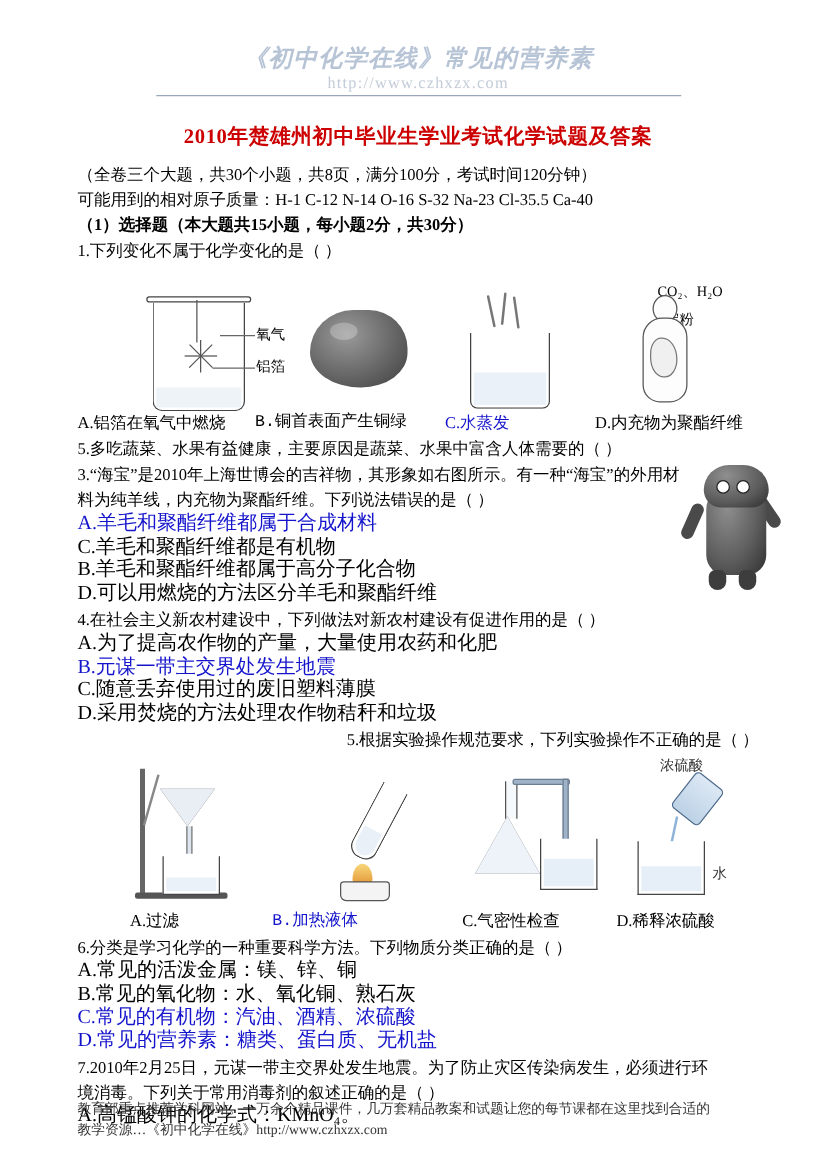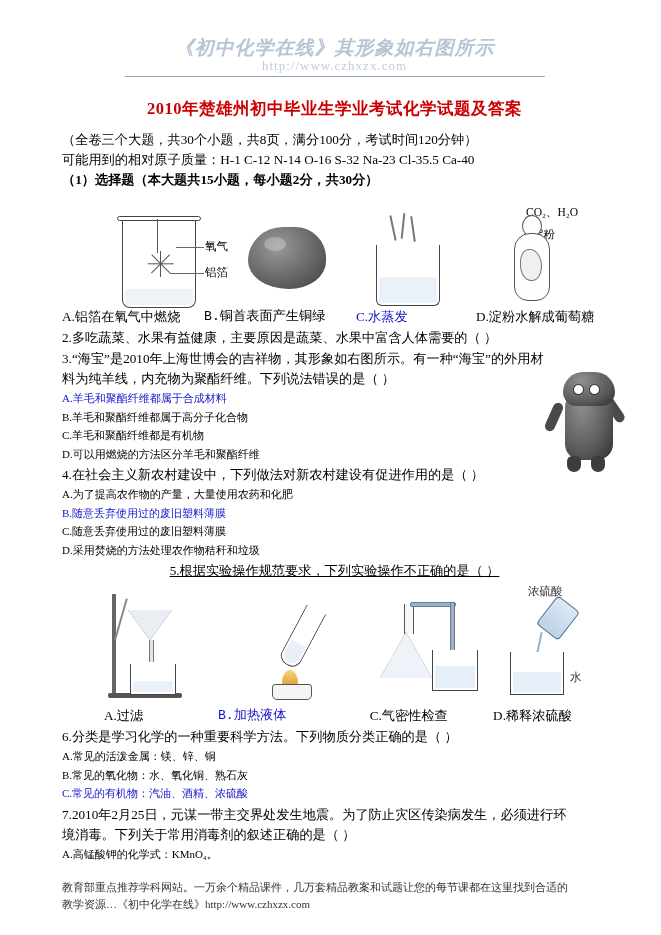--- a/index.html
+++ b/index.html
@@ -73,21 +73,21 @@
     line-height: 19px;
     margin: 0 0 1px 0;
   }
   .bold {
     font-weight: bold;
   }
   .blue {
     color: #1414cc;
   }
   .opt-line {
-    font-size: 11px;
+    font-size: 16px;
     line-height: 18.5px;
     margin: 0;
   }
   .q {
     margin-top: 2px;
   }
 
   
   .opts4 {
     display: flex;
@@ -471,41 +471,42 @@
   .footer {
     position: absolute;
     left: 62px;
     bottom: 22px;
     width: 545px;
     font-size: 11px;
     line-height: 17px;
     color: #333;
     font-family: "Liberation Serif", serif;
   }
-  .center { text-align: center; text-decoration: underline; }
+  .center { text-align: right; }
 </style>
 </head>
 <body>
 
 <div class="page">
 
   <div class="content">
 
     <div class="site-banner">
-      <div class="banner-title">《初中化学在线》其形象如右图所示</div>
+      <div class="banner-title">《初中化学在线》常见的营养素</div>
       <div class="banner-url">http://www.czhxzx.com</div>
       <div class="banner-rule"></div>
     </div>
 
     <div class="doc-title">2010年楚雄州初中毕业生学业考试化学试题及答案</div>
 
     <div class="para">（全卷三个大题，共30个小题，共8页，满分100分，考试时间120分钟）</div>
     <div class="para">可能用到的相对原子质量：H-1  C-12  N-14  O-16  S-32  Na-23  Cl-35.5  Ca-40</div>
     <div class="para bold">（1）选择题（本大题共15小题，每小题2分，共30分）</div>
 
+    <div class="para q">1.下列变化不属于化学变化的是（        ）</div>
 
     <div class="fig1">
       <div class="cell c1">
         <div class="jar">
           <div class="jar-water"></div>
         </div>
         <div class="wire"></div>
         <div class="spark">
           <i style="transform:rotate(0deg)"></i>
           <i style="transform:rotate(45deg)"></i>
@@ -538,35 +539,35 @@
           <div class="torso"></div>
           <div class="organ"></div>
         </div>
       </div>
     </div>
 
     <div class="opts4">
       <div>A.铝箔在氧气中燃烧</div>
       <div>B.铜首表面产生铜绿</div>
       <div class="blue">C.水蒸发</div>
-      <div>D.淀粉水解成葡萄糖</div>
+      <div>D.内充物为聚酯纤维</div>
     </div>
 
-    <div class="para q">2.多吃蔬菜、水果有益健康，主要原因是蔬菜、水果中富含人体需要的（        ）</div>
+    <div class="para q">5.多吃蔬菜、水果有益健康，主要原因是蔬菜、水果中富含人体需要的（        ）</div>
 
     <div class="para q">3.“海宝”是2010年上海世博会的吉祥物，其形象如右图所示。有一种“海宝”的外用材</div>
     <div class="para">料为纯羊线，内充物为聚酯纤维。下列说法错误的是（        ）</div>
     <div class="opt-line blue">A.羊毛和聚酯纤维都属于合成材料</div>
+    <div class="opt-line">C.羊毛和聚酯纤维都是有机物</div>
     <div class="opt-line">B.羊毛和聚酯纤维都属于高分子化合物</div>
-    <div class="opt-line">C.羊毛和聚酯纤维都是有机物</div>
     <div class="opt-line">D.可以用燃烧的方法区分羊毛和聚酯纤维</div>
 
     <div class="para q">4.在社会主义新农村建设中，下列做法对新农村建设有促进作用的是（        ）</div>
     <div class="opt-line">A.为了提高农作物的产量，大量使用农药和化肥</div>
-    <div class="opt-line blue">B.随意丢弃使用过的废旧塑料薄膜</div>
+    <div class="opt-line blue">B.元谋一带主交界处发生地震</div>
     <div class="opt-line">C.随意丢弃使用过的废旧塑料薄膜</div>
     <div class="opt-line">D.采用焚烧的方法处理农作物秸秆和垃圾</div>
 
     <div class="para q center">5.根据实验操作规范要求，下列实验操作不正确的是（        ）</div>
 
     <div class="fig3">
       <div class="cell d1">
         <div class="stand-rod"></div>
         <div class="stand-base"></div>
         <div class="glass-rod"></div>
@@ -607,20 +608,21 @@
       <div style="width:120px; padding-left:42px;">A.过滤</div>
       <div class="blue" style="width:160px;">B.加热液体</div>
       <div style="width:130px;">C.气密性检查</div>
       <div>D.稀释浓硫酸</div>
     </div>
 
     <div class="para q">6.分类是学习化学的一种重要科学方法。下列物质分类正确的是（        ）</div>
     <div class="opt-line">A.常见的活泼金属：镁、锌、铜</div>
     <div class="opt-line">B.常见的氧化物：水、氧化铜、熟石灰</div>
     <div class="opt-line blue">C.常见的有机物：汽油、酒精、浓硫酸</div>
+    <div class="opt-line blue">D.常见的营养素：糖类、蛋白质、无机盐</div>
 
     <div class="para q">7.2010年2月25日，元谋一带主交界处发生地震。为了防止灾区传染病发生，必须进行环</div>
     <div class="para">境消毒。下列关于常用消毒剂的叙述正确的是（        ）</div>
     <div class="opt-line">A.高锰酸钾的化学式：KMnO₄。</div>
 
   </div>
 
   <div class="haibao">
     <div class="hb-arm l"></div>
     <div class="hb-arm r"></div>

